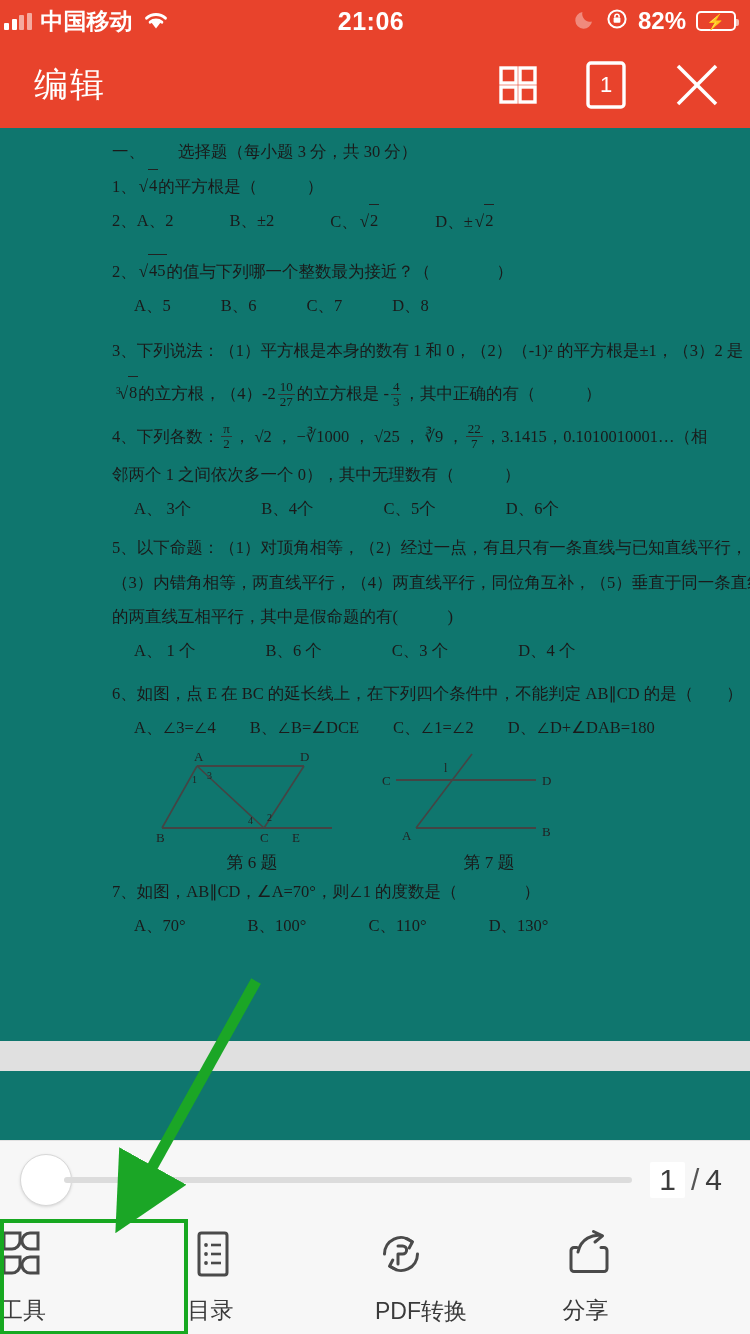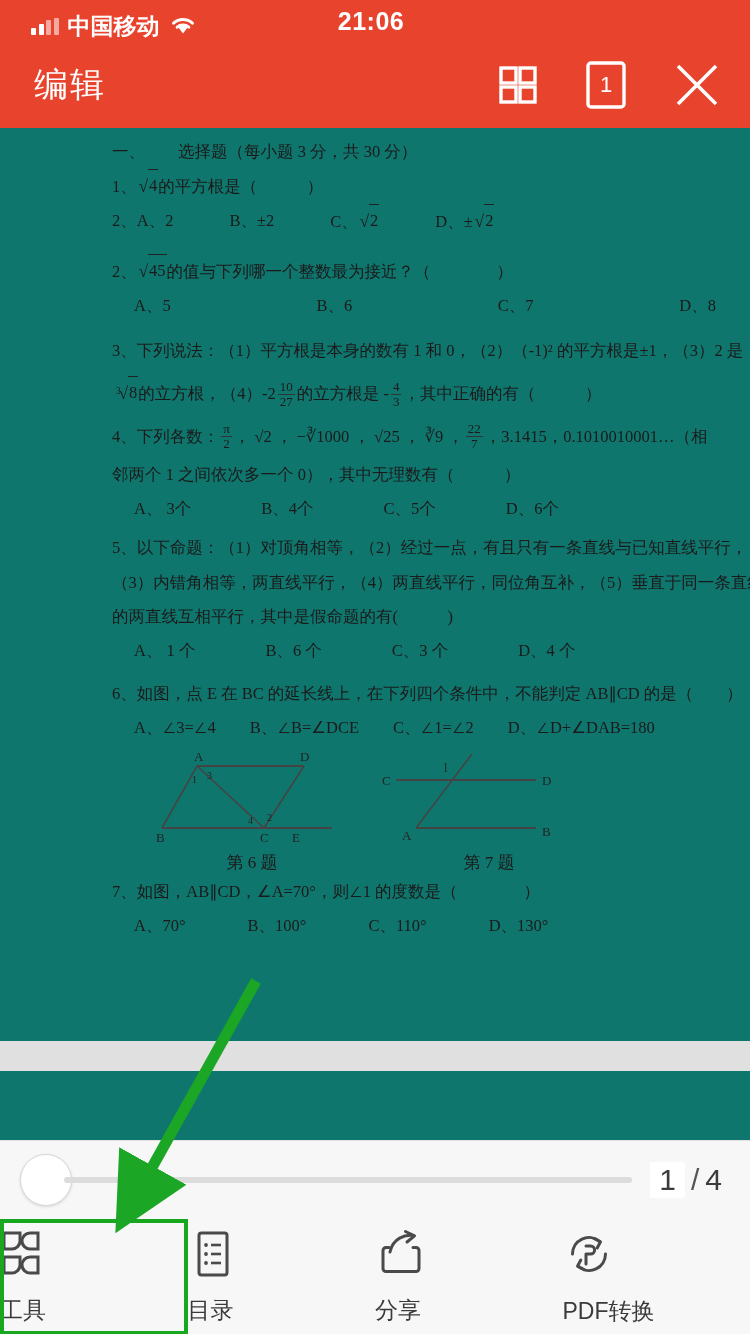--- a/index.html
+++ b/index.html
@@ -7,21 +7,21 @@
   body {
     font-family:"Liberation Sans", sans-serif;
     background:#ffffff;
     position:relative;
     overflow:hidden;
   }
 
   
   .statusbar{
     height:42px; background:#e8432c; color:#fff;
-    display:flex; align-items:flex-end; padding:0 31px;
+    display:flex; align-items:center; padding:0 4px;
     position:relative;
   }
   .sb-left{display:flex;align-items:center;gap:9px;}
   .sb-right{display:flex;align-items:center;gap:10px;position:absolute;right:14px;top:0;height:42px;}
   .sb-time{
     position:absolute;left:0;right:8px;text-align:center;
     font-size:25px;font-weight:bold;letter-spacing:.5px;line-height:42px;
   }
   .signal{display:flex;align-items:flex-end;gap:2.5px;height:17px;}
   .signal i{display:block;width:5px;background:#fff;border-radius:1px;}
@@ -132,20 +132,39 @@
       <svg width="28" height="21" viewBox="0 0 28 21">
         <path d="M14 19.5 L9.4 13.6 a7.6 7.6 0 0 1 9.2 0 Z" fill="#fff"></path>
         <path d="M4.6 9.2 a14 14 0 0 1 18.8 0" stroke="#fff" stroke-width="3" fill="none" stroke-linecap="round"></path>
         <path d="M8.2 13.2 a9 9 0 0 1 11.6 0" stroke="#fff" stroke-width="3" fill="none" stroke-linecap="round"></path>
       </svg>
     </span>
   </div>
 
   <div class="sb-time">21:06</div>
 
+  <div class="sb-right">
+    <span>
+      <svg width="22" height="22" viewBox="0 0 22 22">
+        <path d="M18 13.6A8 8 0 0 1 8.4 4 8.4 8.4 0 1 0 18 13.6Z" fill="#f08a7c"></path>
+      </svg>
+    </span>
+    <span>
+      <svg width="22" height="22" viewBox="0 0 22 22">
+        <circle cx="11" cy="11" r="8.6" fill="none" stroke="#fff" stroke-width="2"></circle>
+        <rect x="7.6" y="9.6" width="6.8" height="5.2" rx="1" fill="#fff"></rect>
+        <path d="M8.9 9.6V8.3a2.1 2.1 0 0 1 4.2 0v1.3" fill="none" stroke="#fff" stroke-width="1.6"></path>
+      </svg>
+    </span>
+    <span class="pct">82%</span>
+    <span class="battery">
+      <span class="fill"></span>
+      <span class="bolt">⚡</span>
+    </span>
+  </div>
 </div>
 
 <div class="appbar">
   <div class="title">编辑</div>
   <div class="spacer"></div>
   <div class="actions">
     <span class="icon-btn">
       <svg width="44" height="44" viewBox="0 0 44 44">
         <rect x="5" y="5" width="15" height="15" fill="none" stroke="#fff" stroke-width="3.4"></rect>
         <rect x="24" y="5" width="15" height="15" fill="none" stroke="#fff" stroke-width="3.4"></rect>
@@ -180,21 +199,21 @@
       <div class="opts" style="gap:56px;">
         <span>2、A、2</span>
         <span>B、±2</span>
         <span>C、<span class="sqrt"><span class="rad">√</span><span class="bar">2</span></span></span>
         <span>D、±<span class="sqrt"><span class="rad">√</span><span class="bar">2</span></span></span>
       </div>
 
       <div class="q" style="margin-top:16px;">
         <span>2、</span><span class="sqrt"><span class="rad">√</span><span class="bar">45</span></span><span>的值与下列哪一个整数最为接近？（　　　　）</span>
       </div>
-      <div class="opts indent" style="gap:50px;justify-content:space-between;">
+      <div class="opts indent" style="gap:50px;">
         <span>A、5</span>
         <span>B、6</span>
         <span>C、7</span>
         <span>D、8</span>
       </div>
 
       <div class="q" style="margin-top:14px;">3、下列说法：（1）平方根是本身的数有 1 和 0，（2）（-1)² 的平方根是±1，（3）2 是</div>
       <div class="q" style="margin-top:10px;">
         <span class="sqrt"><span class="small-idx">3</span><span class="rad">√</span><span class="bar">8</span></span><span>的立方根，（4）-2</span><span class="frac"><span class="num">10</span><span class="den">27</span></span><span>的立方根是 -</span><span class="frac"><span class="num">4</span><span class="den">3</span></span><span>，其中正确的有（　　　）</span>
       </div>
@@ -326,42 +345,42 @@
           <line x1="23" y1="16" x2="33" y2="16" stroke="#4a4a4a" stroke-width="2.6"></line>
           <line x1="23" y1="25" x2="33" y2="25" stroke="#4a4a4a" stroke-width="2.6"></line>
           <line x1="23" y1="34" x2="33" y2="34" stroke="#4a4a4a" stroke-width="2.6"></line>
         </svg>
       </span>
       <span class="lab">目录</span>
     </div>
 
     <div class="tab">
       <span>
-        <svg width="52" height="50" viewBox="0 0 52 50">
-          <path d="M14 18.5h-3a3 3 0 0 0-3 3v18a3 3 0 0 0 3 3h30a3 3 0 0 0 3-3v-18a3 3 0 0 0-3-3h-3" fill="none" stroke="#4a4a4a" stroke-width="3" stroke-linecap="round"></path>
-          <path d="M15 23C18 9 30 5.5 38 6.5" fill="none" stroke="#4a4a4a" stroke-width="3" stroke-linecap="round"></path>
-          <path d="M30.5 2.5 39.5 6.8 32 13" fill="none" stroke="#4a4a4a" stroke-width="3" stroke-linecap="round" stroke-linejoin="round"></path>
-        </svg>
-      </span>
-      <span class="lab">分享</span>
-    </div>
-
-    <div class="tab">
-      <span>
         <svg width="52" height="52" viewBox="0 0 52 52">
           <path d="M9.5 26a16.5 16.5 0 0 1 27-12.7" fill="none" stroke="#4a4a4a" stroke-width="3" stroke-linecap="round"></path>
           <path d="M42.5 26a16.5 16.5 0 0 1-27 12.7" fill="none" stroke="#4a4a4a" stroke-width="3" stroke-linecap="round"></path>
           <path d="M31 10.5 37.5 13.8 34.2 20" fill="none" stroke="#4a4a4a" stroke-width="3" stroke-linecap="round" stroke-linejoin="round"></path>
           <path d="M21 41.5 14.5 38.2 17.8 32" fill="none" stroke="#4a4a4a" stroke-width="3" stroke-linecap="round" stroke-linejoin="round"></path>
           <path d="M23 18h4.6a4 4 0 0 1 0 8H23v10" fill="none" stroke="#4a4a4a" stroke-width="3" stroke-linecap="round" stroke-linejoin="round"></path>
         </svg>
       </span>
       <span class="lab">PDF转换</span>
     </div>
 
+    <div class="tab">
+      <span>
+        <svg width="52" height="50" viewBox="0 0 52 50">
+          <path d="M14 18.5h-3a3 3 0 0 0-3 3v18a3 3 0 0 0 3 3h30a3 3 0 0 0 3-3v-18a3 3 0 0 0-3-3h-3" fill="none" stroke="#4a4a4a" stroke-width="3" stroke-linecap="round"></path>
+          <path d="M15 23C18 9 30 5.5 38 6.5" fill="none" stroke="#4a4a4a" stroke-width="3" stroke-linecap="round"></path>
+          <path d="M30.5 2.5 39.5 6.8 32 13" fill="none" stroke="#4a4a4a" stroke-width="3" stroke-linecap="round" stroke-linejoin="round"></path>
+        </svg>
+      </span>
+      <span class="lab">分享</span>
+    </div>
+
   </div>
 </div>
 
 <svg class="annot" width="750" height="1334" viewBox="0 0 750 1334">
   <defs>
     <marker id="ah" markerWidth="7" markerHeight="7" refX="2.4" refY="3.5" orient="auto">
       <path d="M0,0 L7,3.5 L0,7 Z" fill="#1ba626"></path>
     </marker>
   </defs>
   <line x1="256" y1="981" x2="140" y2="1189" stroke="#1ba626" stroke-width="11" marker-end="url(#ah)"></line>

